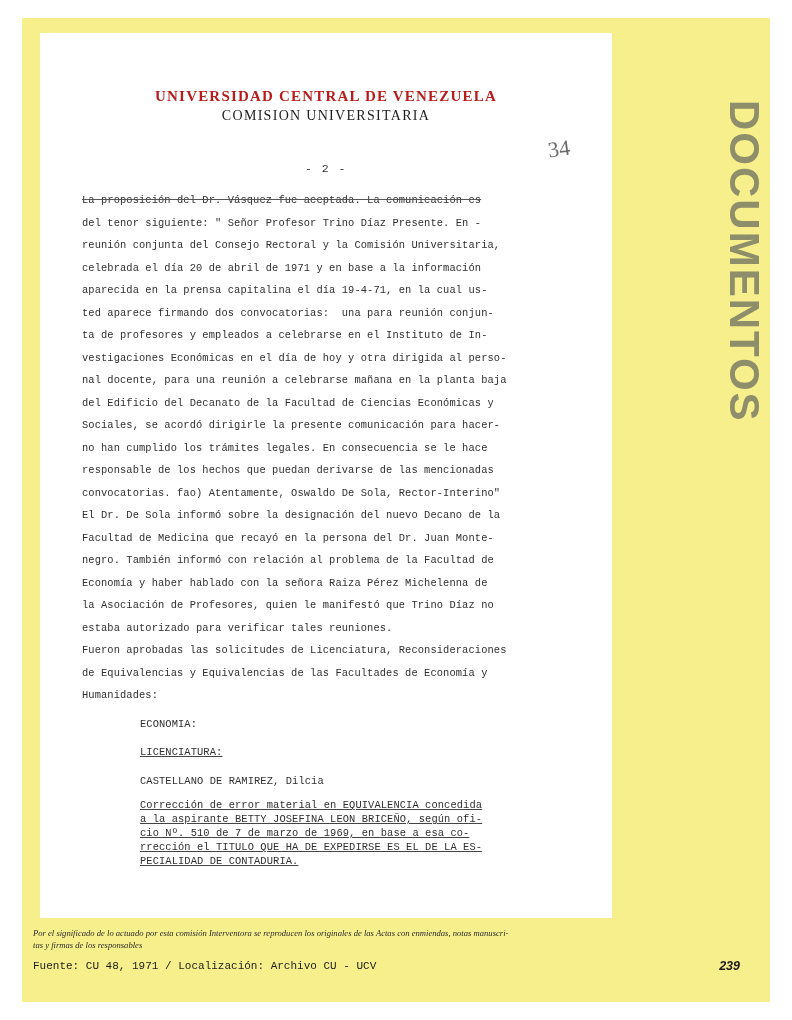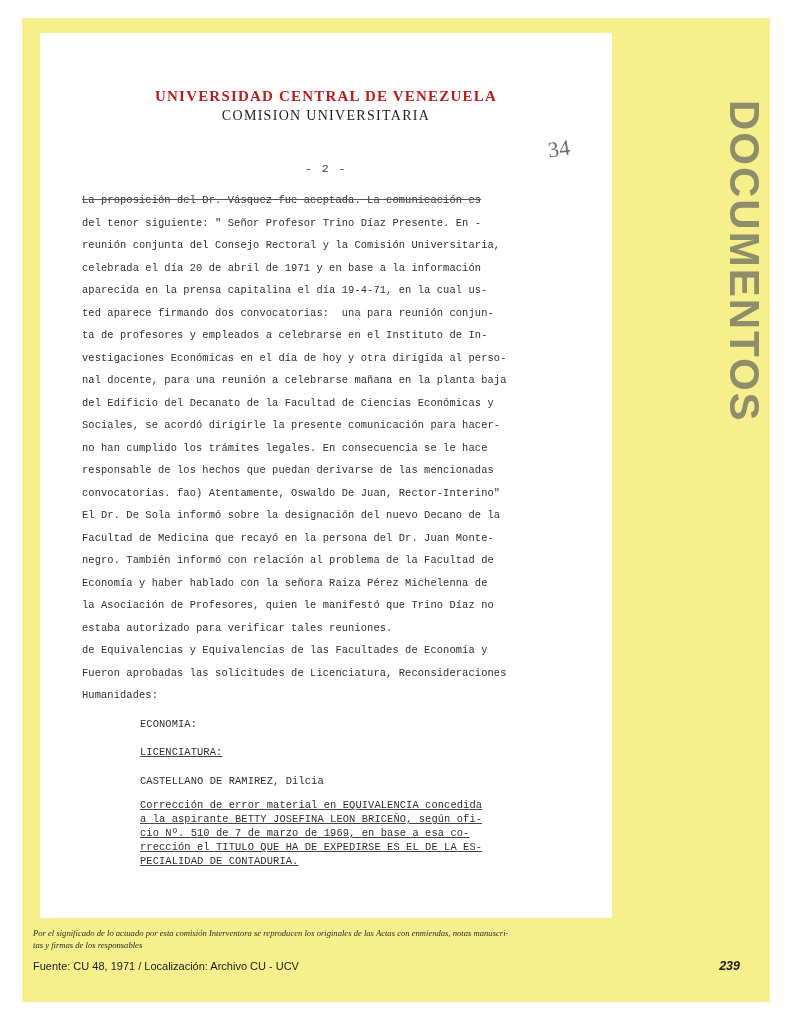--- a/index.html
+++ b/index.html
@@ -146,21 +146,21 @@
     font-family: "Liberation Serif", serif;
     font-style: italic;
     font-size: 8.6px;
     line-height: 11.5px;
     color: #2b2b2b;
   }
   #source-line {
     position: absolute;
     left: 33px;
     top: 960px;
-    font-family: Liberation Sans, sans-serif;
+    font-family: Liberation Mono, monospace;
     font-size: 11px;
     color: #1c1c1c;
   }
   #folio-page {
     position: absolute;
     right: 52px;
     top: 959px;
     font-family: "Liberation Sans", sans-serif;
     font-size: 12.5px;
     font-weight: bold;
@@ -196,32 +196,32 @@
         <div class="line">celebrada el día 20 de abril de 1971 y en base a la información</div>
         <div class="line">aparecida en la prensa capitalina el día 19-4-71, en la cual us-</div>
         <div class="line">ted aparece firmando dos convocatorias:  una para reunión conjun-</div>
         <div class="line">ta de profesores y empleados a celebrarse en el Instituto de In-</div>
         <div class="line">vestigaciones Económicas en el día de hoy y otra dirigida al perso-</div>
         <div class="line">nal docente, para una reunión a celebrarse mañana en la planta baja</div>
         <div class="line">del Edificio del Decanato de la Facultad de Ciencias Económicas y</div>
         <div class="line">Sociales, se acordó dirigirle la presente comunicación para hacer-</div>
         <div class="line">no han cumplido los trámites legales. En consecuencia se le hace</div>
         <div class="line">responsable de los hechos que puedan derivarse de las mencionadas</div>
-        <div class="line">convocatorias. fao) Atentamente, Oswaldo De Juan, Rector-Interino"</div>
+        <div class="line">convocatorias. fao) Atentamente, Oswaldo De Sola, Rector-Interino"</div>
         <div class="line">El Dr. De Sola informó sobre la designación del nuevo Decano de la</div>
         <div class="line">Facultad de Medicina que recayó en la persona del Dr. Juan Monte-</div>
         <div class="line">negro. También informó con relación al problema de la Facultad de</div>
         <div class="line">Economía y haber hablado con la señora Raiza Pérez Michelenna de</div>
         <div class="line">la Asociación de Profesores, quien le manifestó que Trino Díaz no</div>
         <div class="line">estaba autorizado para verificar tales reuniones.</div>
       </div>
 
       <div class="body-text para2">
+        <div class="line">Fueron aprobadas las solicitudes de Licenciatura, Reconsideraciones</div>
         <div class="line">de Equivalencias y Equivalencias de las Facultades de Economía y</div>
-        <div class="line">Fueron aprobadas las solicitudes de Licenciatura, Reconsideraciones</div>
         <div class="line">Humanidades:</div>
       </div>
 
       <div class="body-text blockindent" style="margin-top:6px;">
         <div class="line">ECONOMIA:</div>
         <div class="line ul" style="margin-top:6px;">LICENCIATURA:</div>
         <div class="line" style="margin-top:6px;">CASTELLANO DE RAMIREZ, Dilcia</div>
       </div>
 
       <div class="body-text blockindent" style="margin-top:6px; line-height:14px;">

